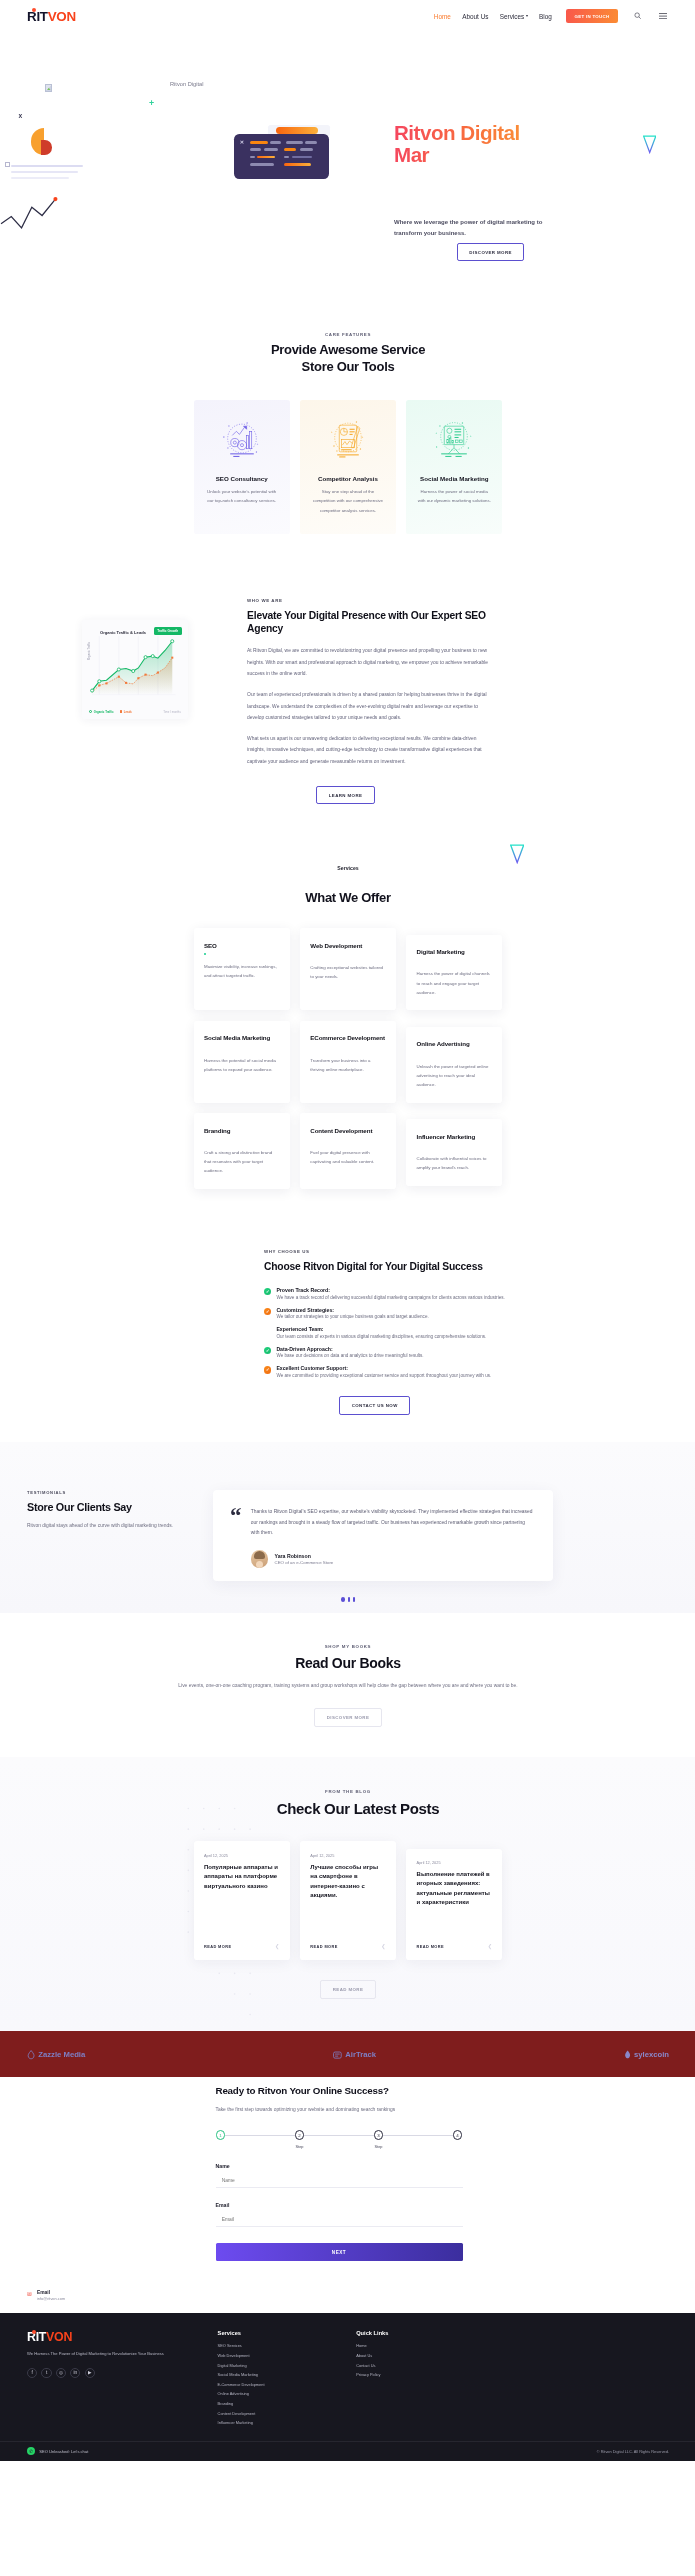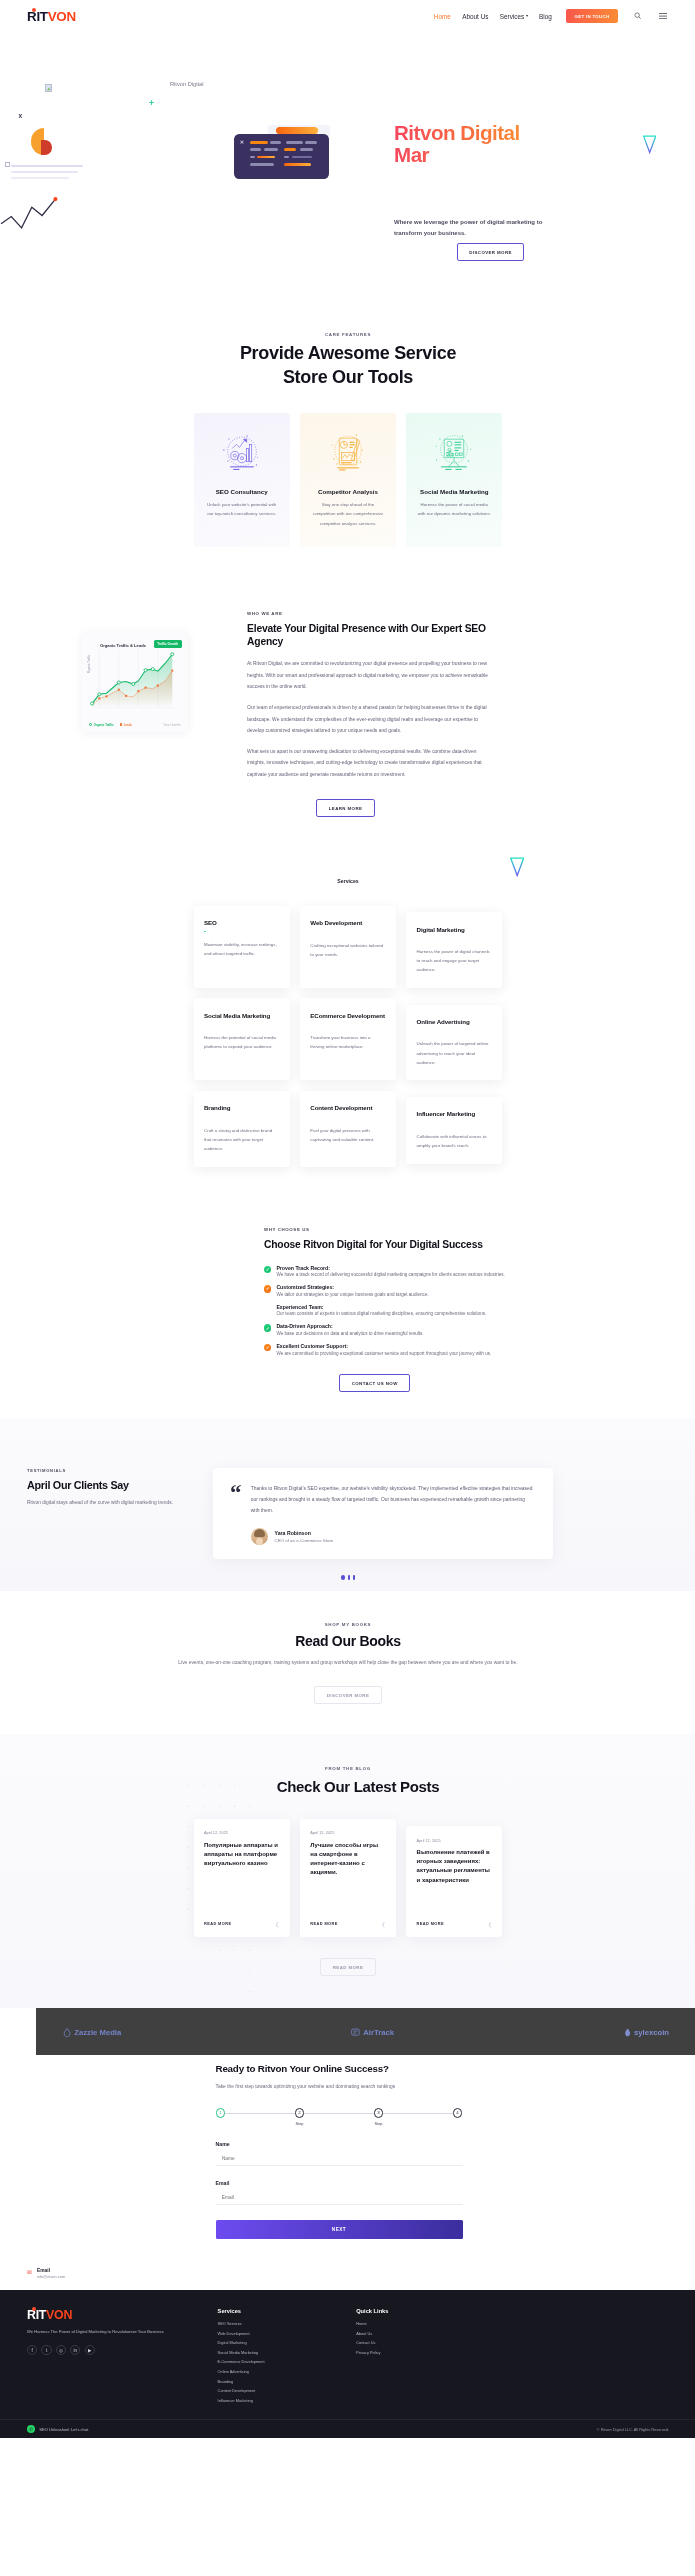--- a/index.html
+++ b/index.html
@@ -100,21 +100,21 @@
   }
   .hero-btn { position:absolute; left:457px; top:211px; }
   .hero-tri { position:absolute; right:40px; top:103px; }
 
   
   .eyebrow {
     text-align:center; font-size:4.4px; letter-spacing:0.7px;
     color:#5c5c72; font-weight:700; text-transform:uppercase;
   }
   .h2 {
-    text-align:center; font-size:18px; font-weight:800; letter-spacing:-0.3px;
+    text-align:center; font-size:13px; font-weight:800; letter-spacing:-0.3px;
     color:#12121d; line-height:1.3; margin-top:5.2px;
   }
 
   
   .features { padding:35px 0 26px; background:#fff; }
   .feature-grid {
     display:flex; gap:10.3px; justify-content:center; margin-top:24px;
   }
   .feature-card { width:96px; padding:15.5px 10.3px 19.6px; border-radius:2.6px; text-align:center; }
   .fc1 { background:linear-gradient(170deg,#f4f3fc,#fbfbfe); }
@@ -235,21 +235,21 @@
   }
   .blog-card.offset { margin-top:7.2px; }
   .blog-date { font-size:3.9px; color:#8b8b9e; }
   .blog-title { font-size:6px; font-weight:800; line-height:1.55; color:#12121d; margin-top:5.2px; }
   .blog-foot { margin-top:auto; padding-top:13.4px; display:flex; align-items:center; justify-content:space-between; }
   .read-more { font-size:3.9px; font-weight:700; letter-spacing:0.4px; color:#2a2a3c; }
   .share-ico { color:#d6d6e2; font-size:5.2px; }
   .blog-btn-wrap { text-align:center; margin-top:20.6px; }
 
   
-  .brands { padding:19.6px 27px 17.5px; display:flex; align-items:center; justify-content:space-between; background:#404040;margin-left:36px; }
+  .brands { padding:19.6px 27px 17.5px; display:flex; align-items:center; justify-content:space-between; background:#7f1d1d; }
   .brand { display:flex; align-items:center; gap:3.1px; color:#7d8fe0; font-size:7.7px; font-weight:700; opacity:.85;}
   .brand.b3 { color:#8b9ae8; }
 
   
   .newsletter {
     padding:17.5px 27px 15.5px; display:flex; align-items:center; gap:12.4px;
     background:#fff; border-top:0.5px solid #f0f0f5;
   }
   .nl-title { font-size:8.8px; font-weight:700; color:#262640; }
   .nl-form { margin-left:auto; display:flex; width:268px; background:#f6f6fa; border-radius:3.1px; overflow:hidden; }
@@ -586,20 +586,21 @@
     <svg class="svc-tri" width="14.4" height="19.6" viewBox="0 0 26 36">
       <defs>
           <linearGradient id="tg2" x1="0" y1="0" x2="0" y2="1">
             <stop offset="0" stop-color="#22e3c8"></stop>
             <stop offset="1" stop-color="#6a5bf0"></stop>
           </linearGradient>
         </defs>
       <polygon points="1,2 25,2 13,34" fill="none" stroke="url(#tg2)" stroke-width="2.4"></polygon>
     </svg>
     <div class="eyebrow" style="text-transform:none;letter-spacing:0;font-size:5.2px;color:#24242f;">Services</div>
+    <div class="h2" style="margin-top:18.5px;">What We Offer</div>
     <div class="svc-grid">
       <div class="svc-card">
         <div class="svc-h">SEO</div>
         <div class="dot-g"></div>
         <div class="svc-d" style="margin-top:7.2px;">Maximize visibility, increase rankings, and attract targeted traffic.</div>
       </div>
       <div class="svc-card">
         <div class="svc-h">Web Development</div>
         <div class="svc-d">Crafting exceptional websites tailored to your needs.</div>
       </div>
@@ -676,21 +677,21 @@
             </div>
         </div>
       </div>
       <div class="why-btn-wrap"><button class="outline-btn">CONTACT US NOW</button></div>
     </div>
   </div>
 
   <div class="testimonials">
     <div class="tm-left">
       <div class="tm-eyebrow">TESTIMONIALS</div>
-      <div class="tm-h2">April Our Clients Say</div>
+      <div class="tm-h2">Store Our Clients Say</div>
       <div class="tm-p">Ritvon digital stays ahead of the curve with digital marketing trends.</div>
     </div>
     <div class="tm-card">
       <span class="quote-mark">“</span>
       <div style="flex:1;">
         <div class="tm-quote">Thanks to Ritvon Digital's SEO expertise, our website's visibility skyrocketed. They implemented effective strategies that increased our rankings and brought in a steady flow of targeted traffic. Our business has experienced remarkable growth since partnering with them.</div>
         <div class="tm-person">
           <span class="avatar"></span>
           <div>
             <div class="tm-name">Yara Robinson</div>

